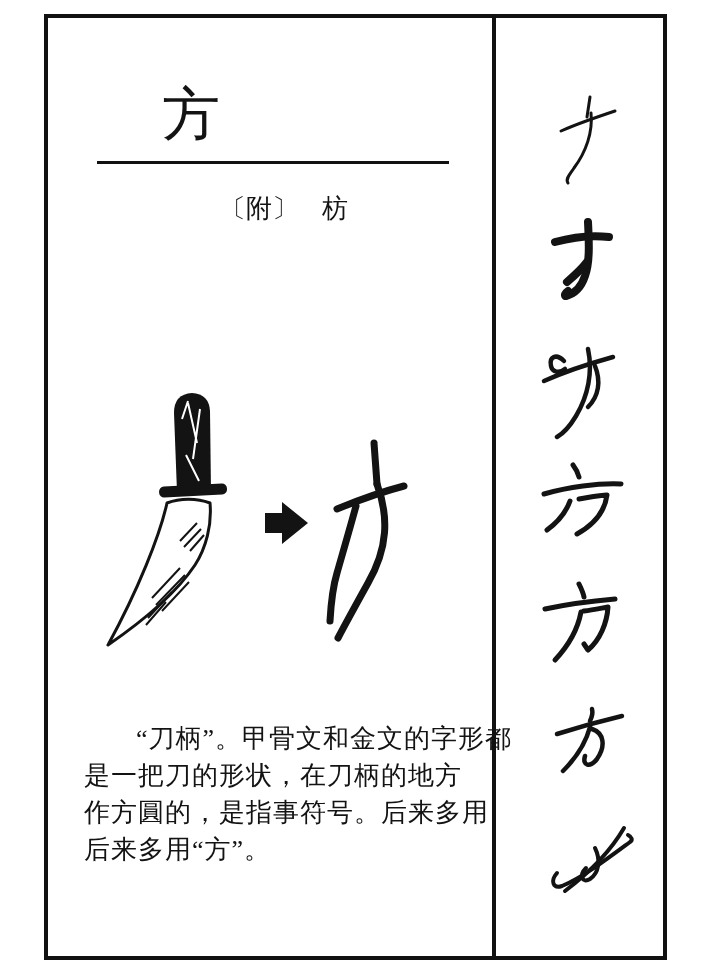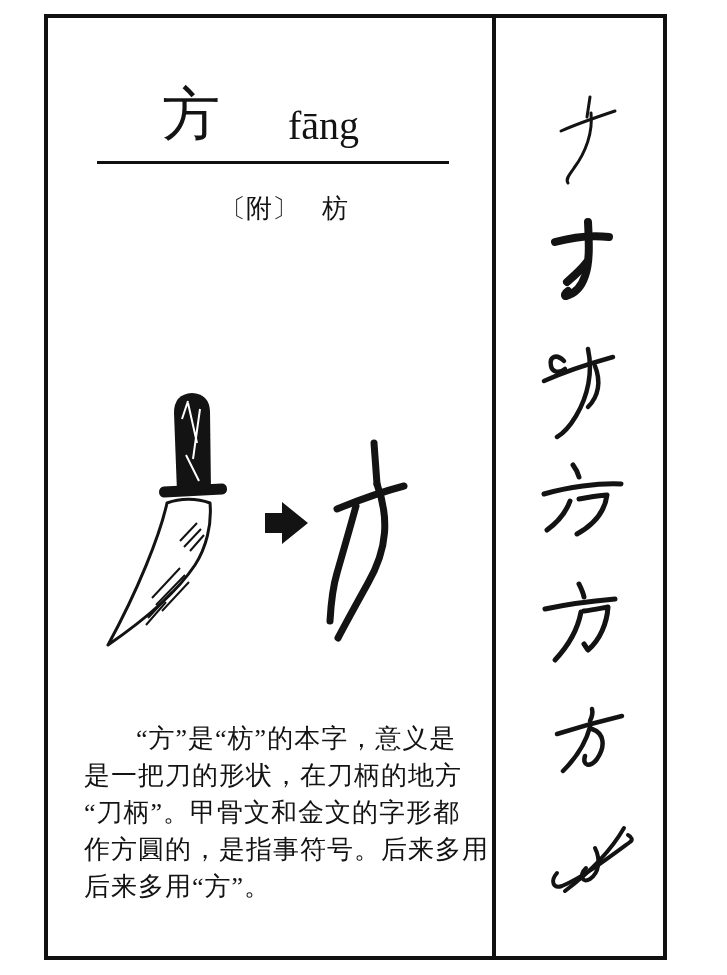--- a/index.html
+++ b/index.html
@@ -39,21 +39,20 @@
 </style>
 </head>
 <body>
 
 <div id="canvas">
 
   <div id="page-frame" class="abs"></div>
   <div id="column-divider" class="abs"></div>
 
   <div id="headword-character" class="abs">方</div>
-  <div id="pinyin" class="abs">fāng</div>
   <div id="title-underline" class="abs"></div>
   <div id="variant-row" class="abs">
     <span>〔附〕</span>
     <span>枋</span>
   </div>
 
   <svg class="abs" style="left:100px;top:385px;" width="320" height="285" viewBox="0 0 320 285">
     <g>
       <path d="M77,107 L74,28 Q74,9 92,8 Q109,9 110,26 L111,107 Z" fill="#131313"></path>
       <path d="M88,18 L97,58 M100,24 L93,74 M86,70 L99,96 M82,34 L88,16" stroke="#ffffff" stroke-width="2" fill="none"></path>
@@ -64,23 +63,22 @@
     <polygon points="165,128 182,128 182,117 208,138 182,159 182,148 165,148" fill="#131313"></polygon>
     <g class="ink-stroke" stroke-width="7">
       <path d="M274,58 C275,72 276,86 277,99"></path>
       <path d="M237,124 C259,115 281,107 304,101"></path>
       <path d="M277,99 C289,132 288,163 268,198 C258,216 248,234 238,253"></path>
       <path d="M256,121 C250,143 243,167 237,188 C234,198 231,218 230,236"></path>
     </g>
   </svg>
 
   <div id="etymology-note" class="abs">
-    <div class="note-line">“方”是“枋”的本字，意义是</div>
+    <div class="note-line">“刀柄”。甲骨文和金文的字形都</div>
     <div class="note-line">是一把刀的形状，在刀柄的地方</div>
-    <div class="note-line">“刀柄”。甲骨文和金文的字形都</div>
     <div class="note-line">作方圓的，是指事符号。后来多用</div>
     <div class="note-line">后来多用“方”。</div>
   </div>
 
   <svg class="abs" style="left:545px;top:90px;" width="80" height="100" viewBox="0 0 80 100">
     <g class="ink-stroke" stroke-width="3">
       <path d="M45,7 C44,14 43,20 42,27"></path>
       <path d="M16,41 C34,33 52,27 70,21"></path>
       <path d="M46,23 C48,42 41,62 29,78 C25,84 20,89 23,93"></path>
     </g>

